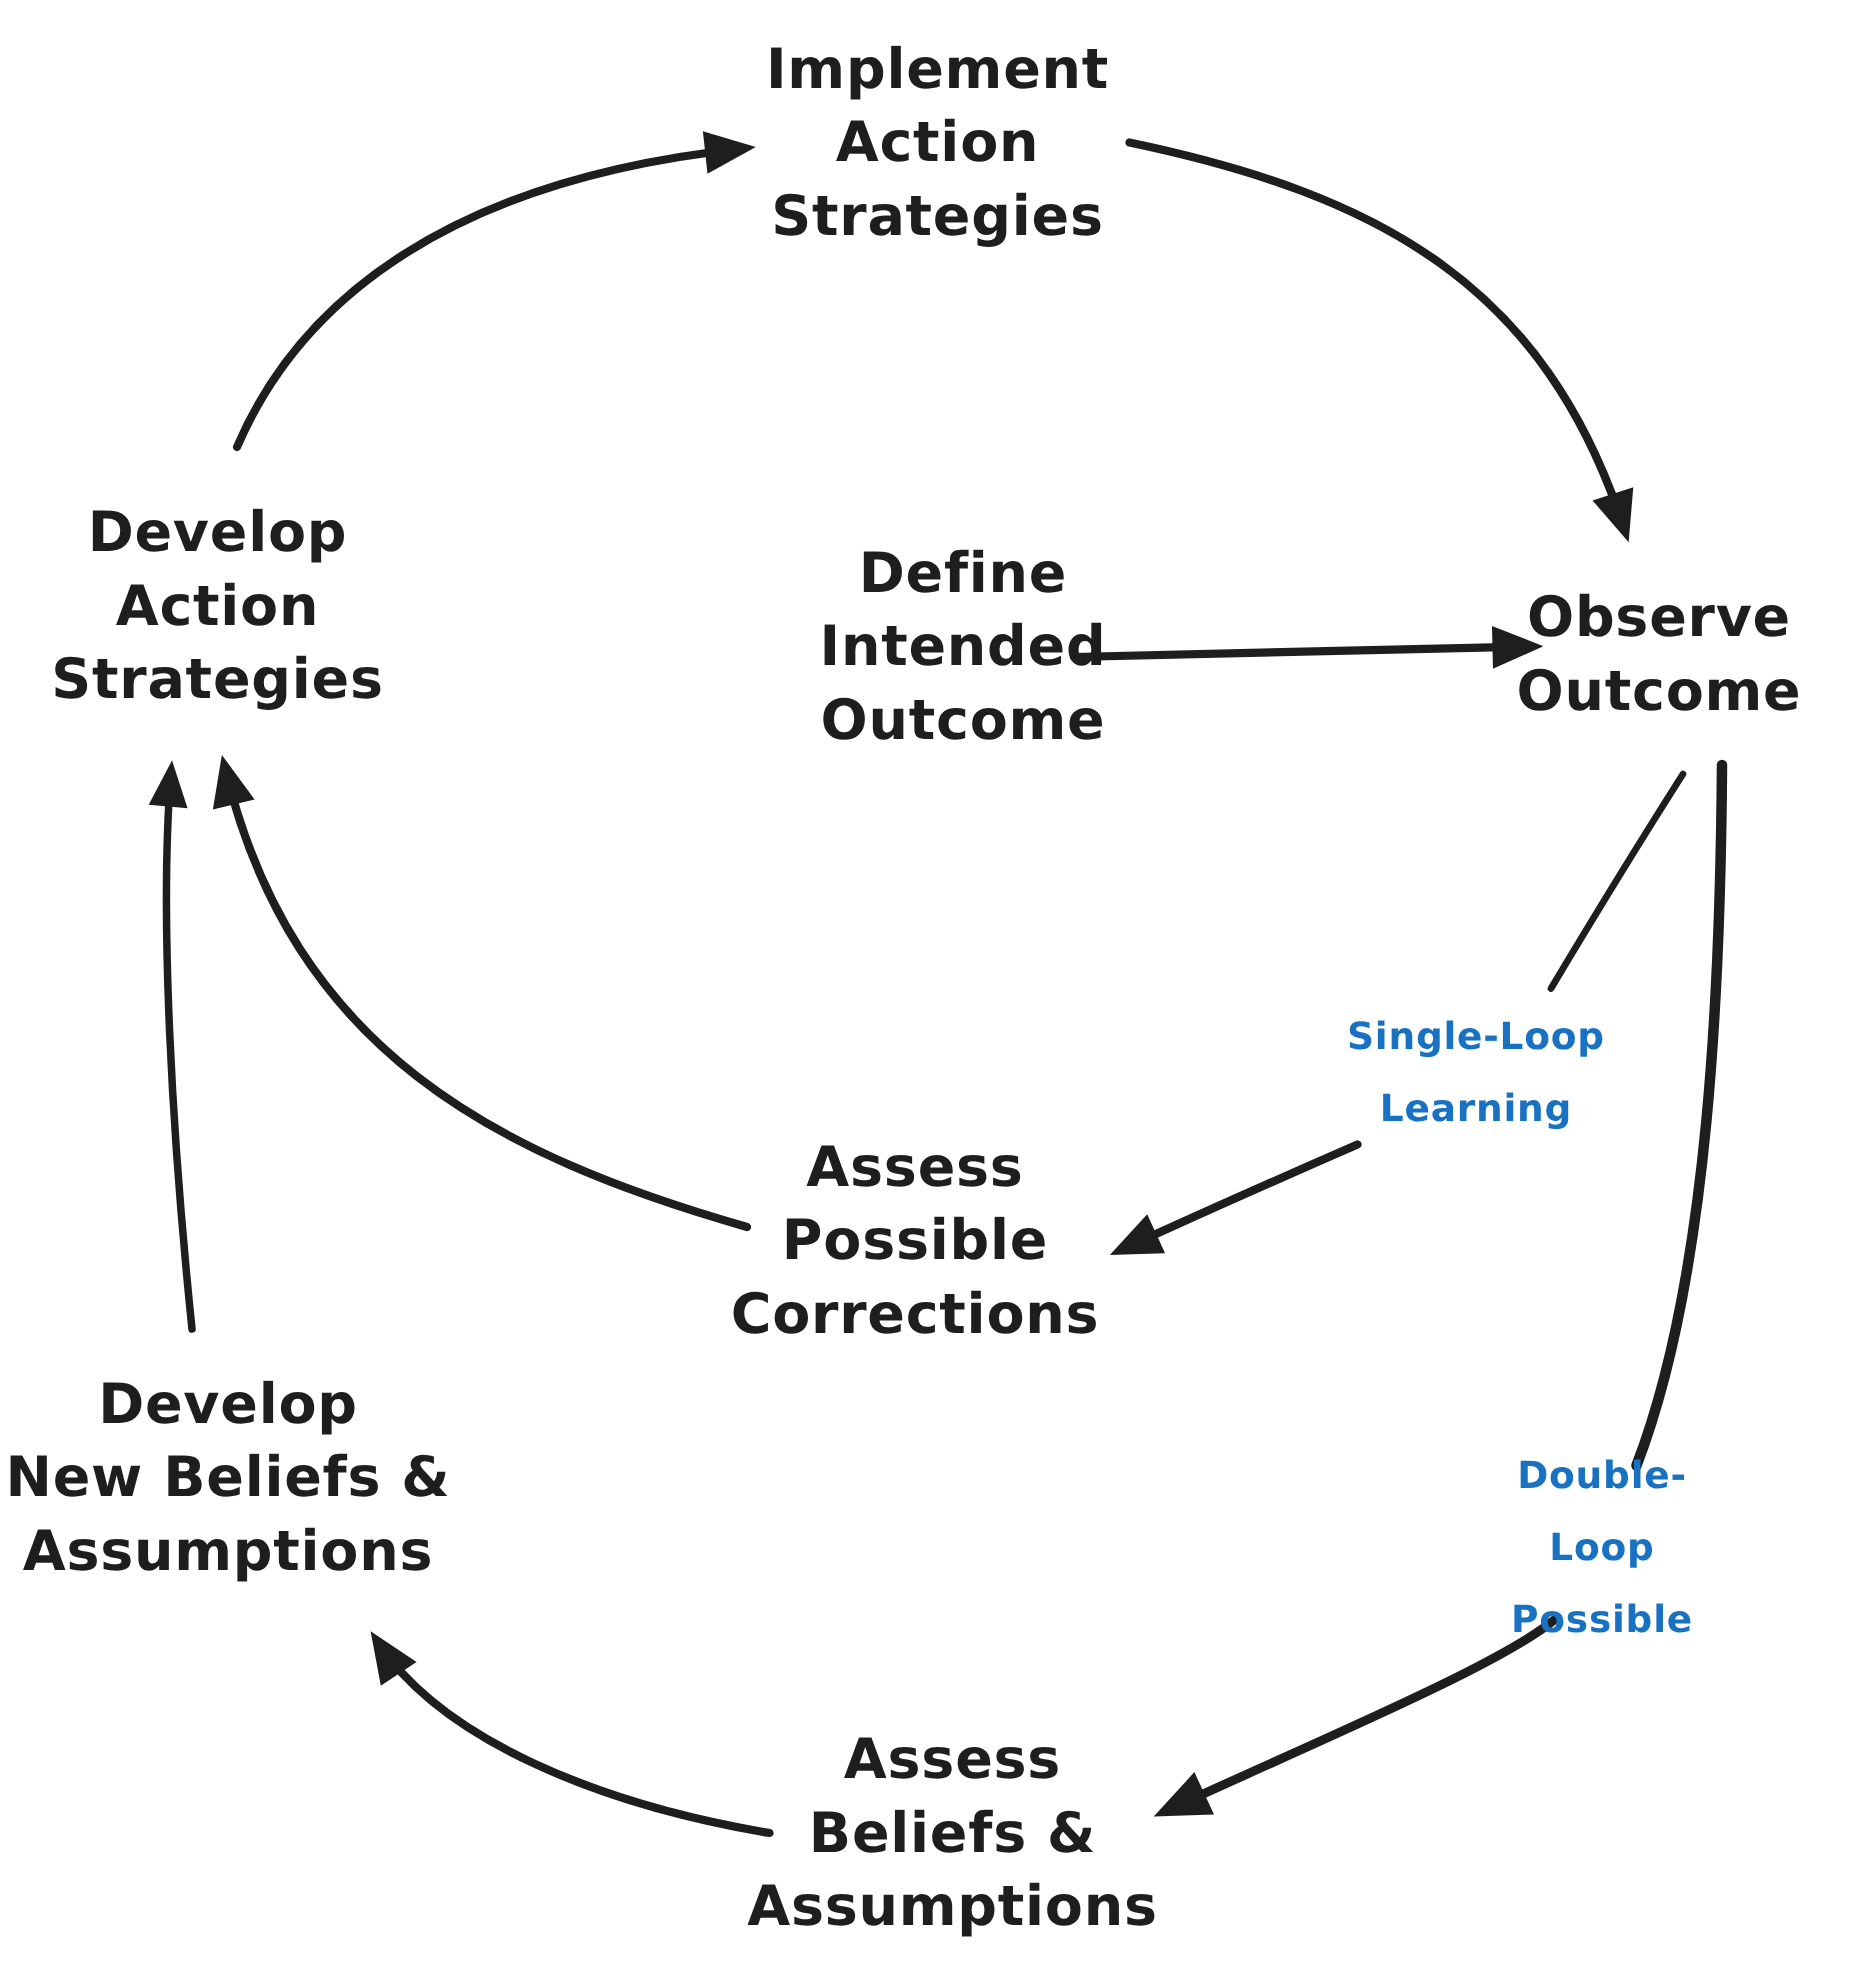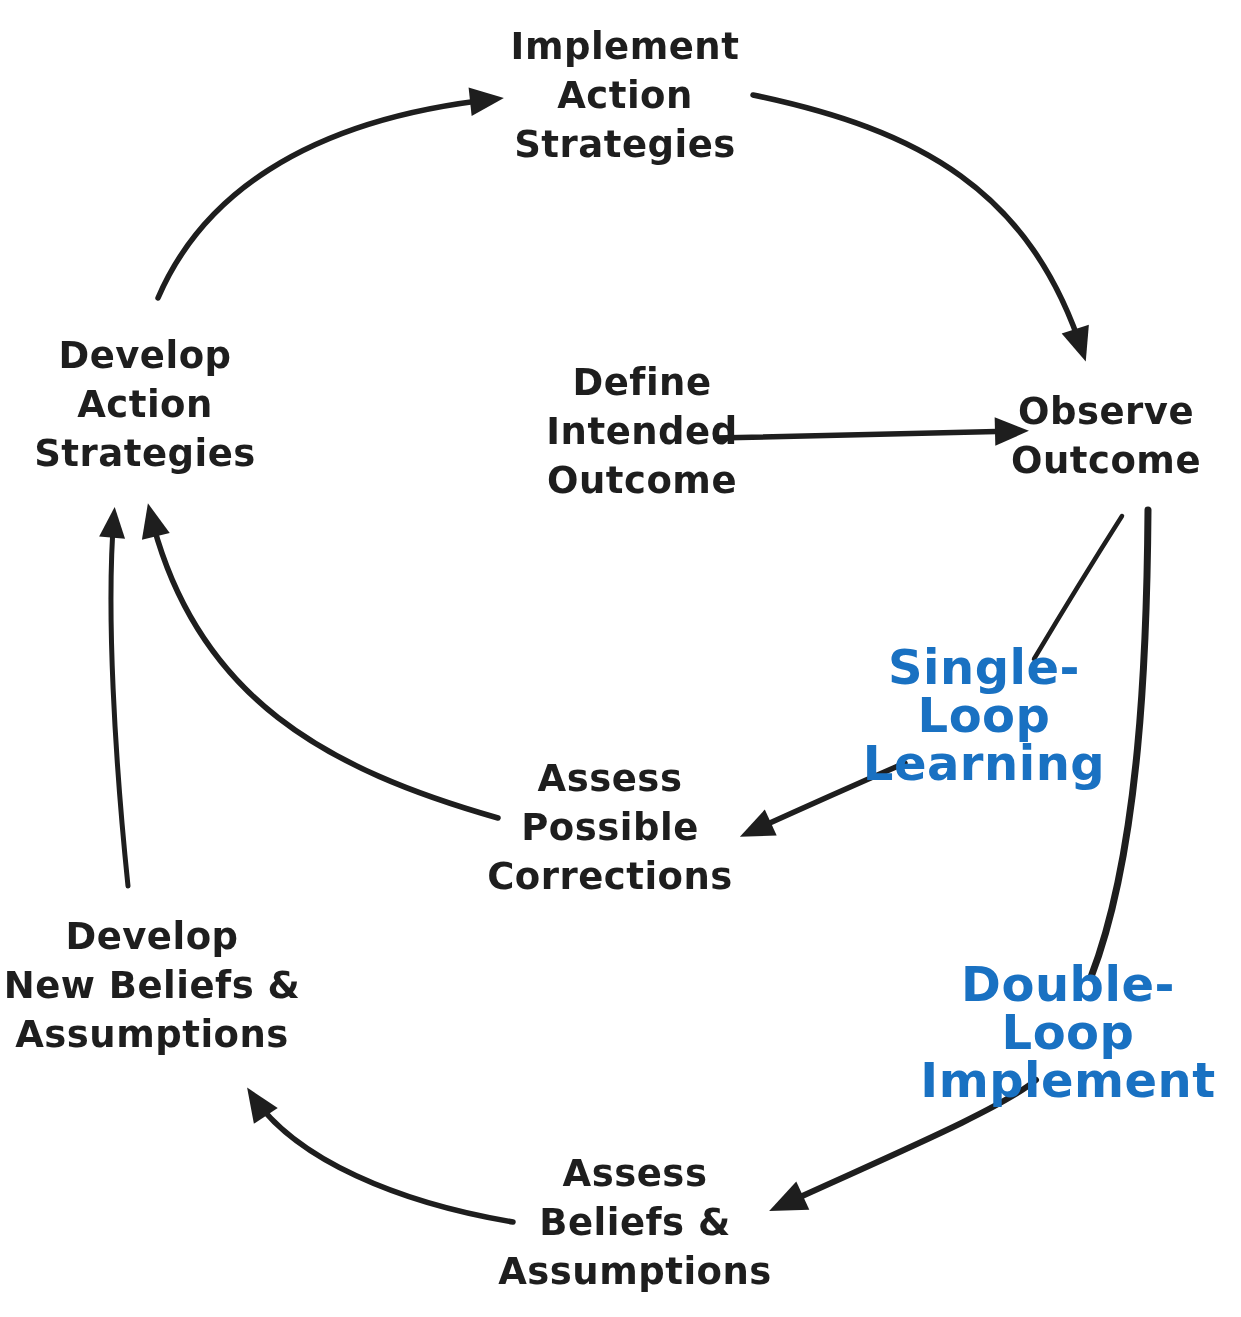--- a/index.html
+++ b/index.html
@@ -38,21 +38,21 @@
     line-height:49px;
     font-weight:700;
     letter-spacing:.5px;
   }
   .loop-label{
     position:absolute;
     transform:translate(-50%,-50%);
     white-space:pre-line;
     text-align:center;
     color:var(--accent);
-    font-size:48px;
+    font-size:25px;
     line-height:48px;
     font-weight:700;
     letter-spacing:.5px;
   }
   
   .pos-implement{left:625px;top:95px;}
   .pos-develop-action{left:145px;top:404px;}
   .pos-define{left:642px;top:431px;}
   .pos-observe{left:1106px;top:436px;}
   .pos-single{left:984px;top:715px;}
@@ -114,19 +114,19 @@
 
   <div class="node pos-assess-corrections">Assess
 Possible
 Corrections</div>
 
   <div class="node pos-develop-new">Develop
 New Beliefs &amp;
 Assumptions</div>
 
   <div class="loop-label pos-double">Double-Loop
-Implement</div>
+Possible</div>
 
   <div class="node pos-assess-beliefs">Assess
 Beliefs &amp;
 Assumptions</div>
 
 </div>
 
 </body></html>

